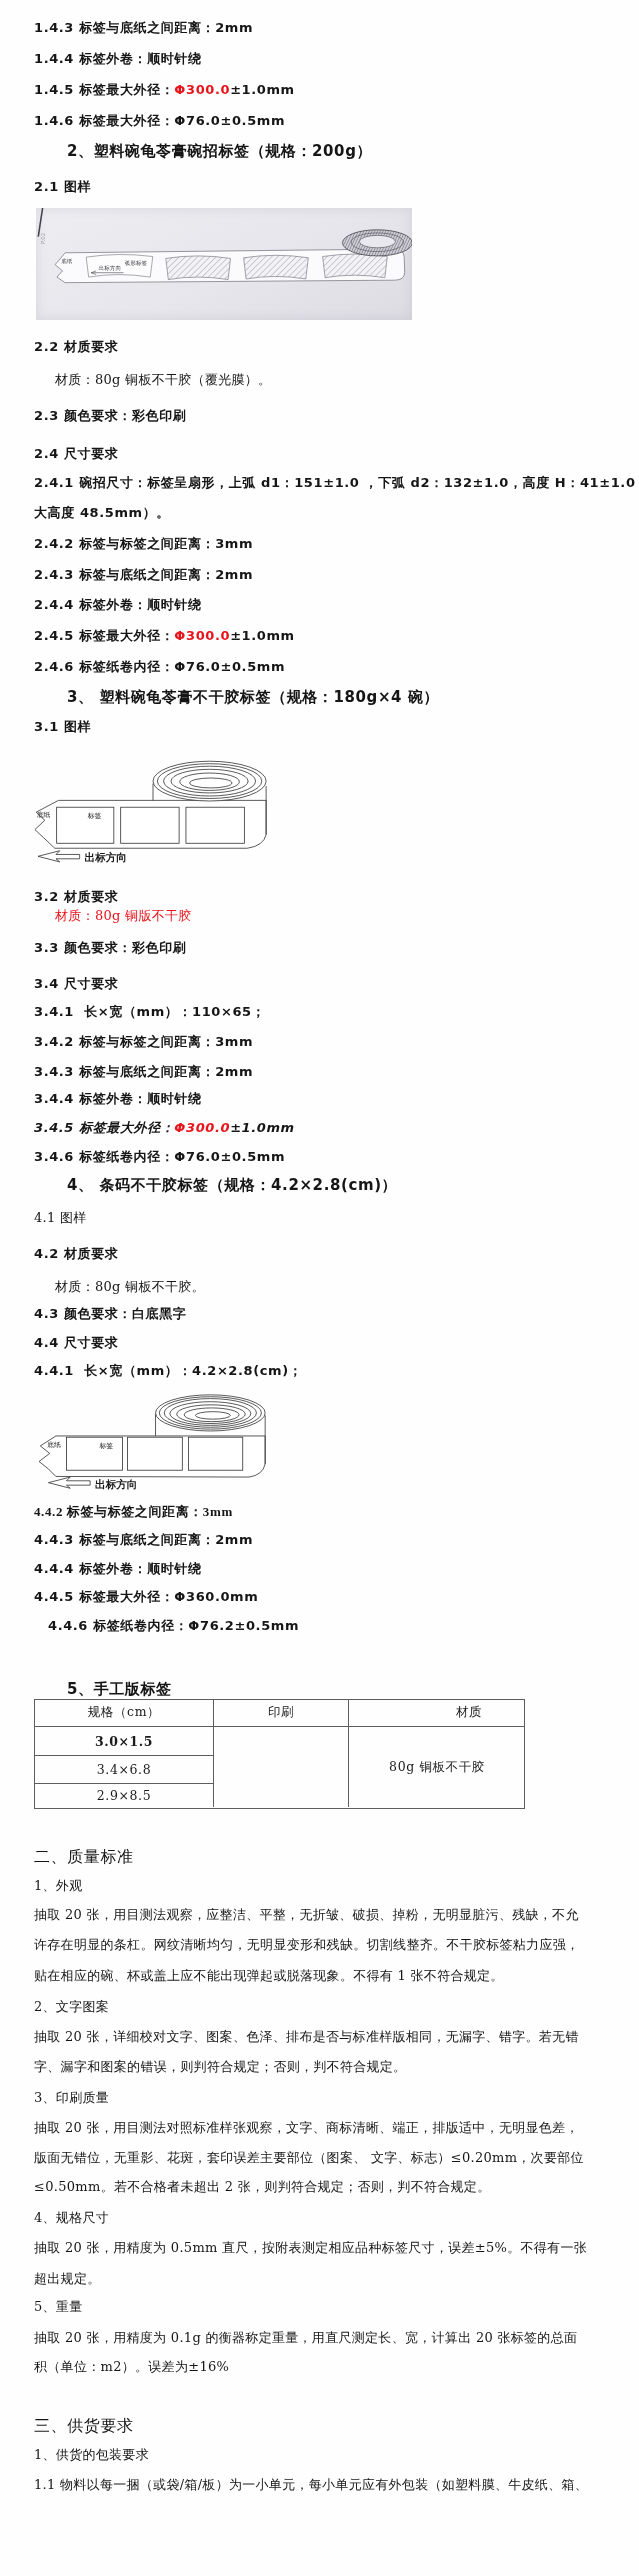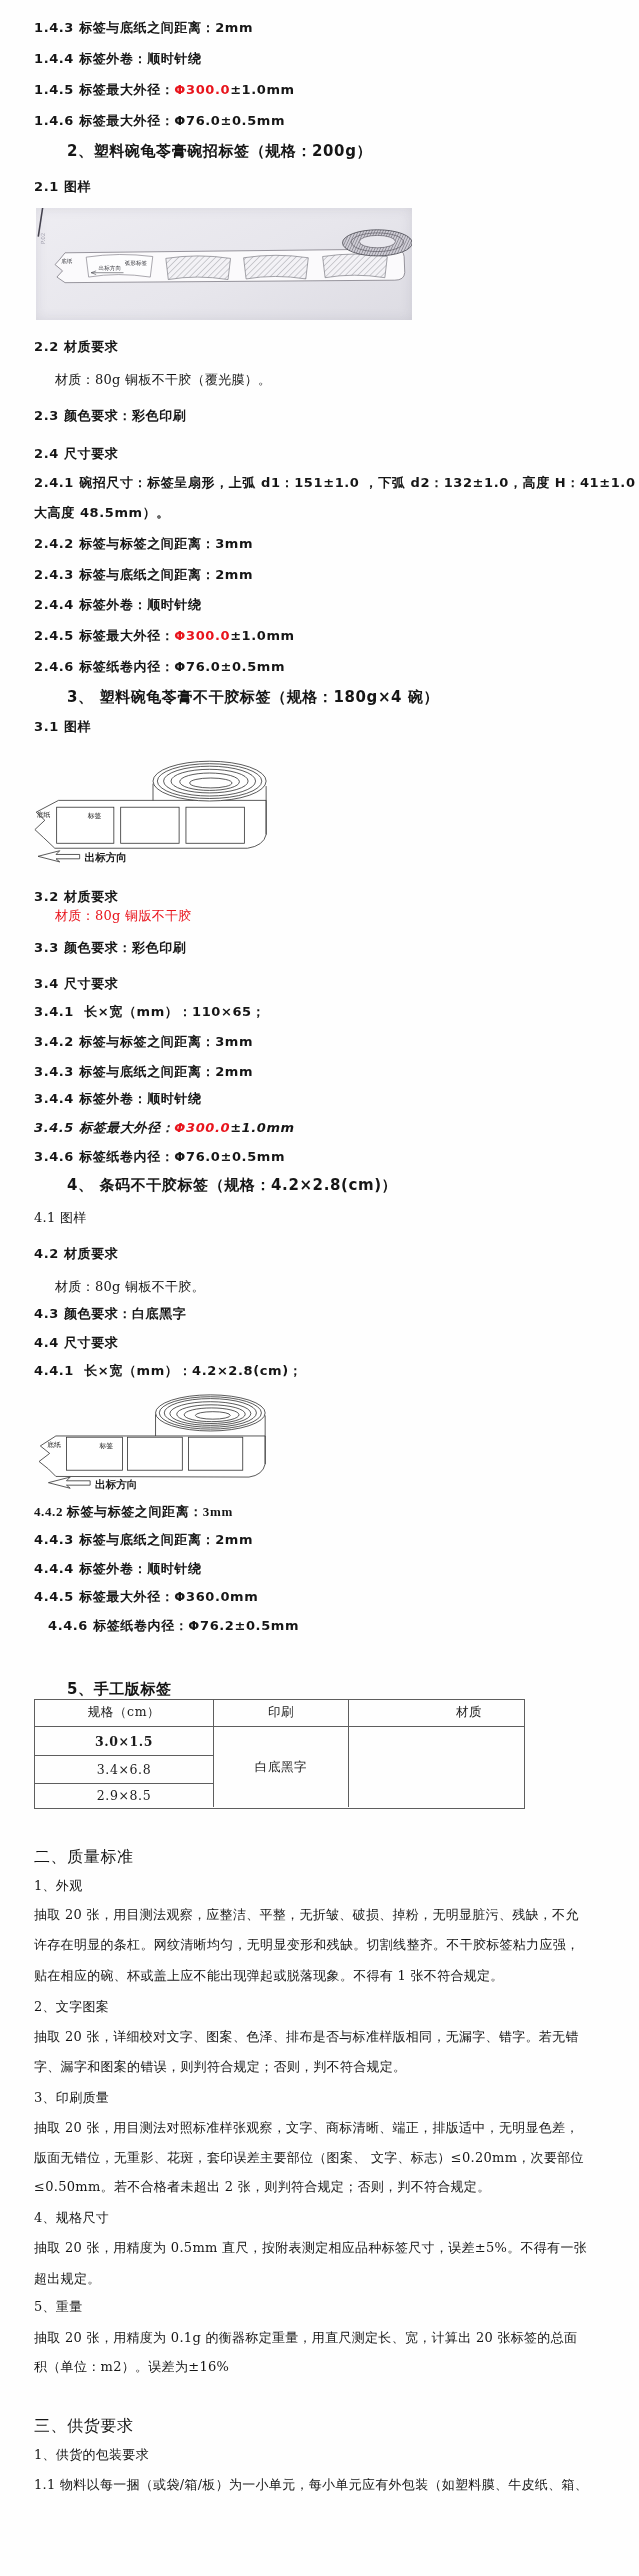--- a/index.html
+++ b/index.html
@@ -175,16 +175,16 @@
     <div class="vline" style="left:313px;top:0;width:1.2px;height:107px;"></div>
     <div class="hline" style="left:0;top:25.6px;width:489px;height:1.2px;"></div>
     <div class="hline" style="left:0;top:55px;width:178px;height:1.2px;"></div>
     <div class="hline" style="left:0;top:83px;width:178px;height:1.2px;"></div>
     <div class="cell" style="left:0;top:0;width:178px;height:25.6px;">规格（cm）</div>
     <div class="cell" style="left:179px;top:0;width:134px;height:25.6px;">印刷</div>
     <div class="cell" style="left:315px;top:0;width:174px;height:25.6px;margin-left:32px;">材质</div>
     <div class="cell" style="left:0;top:27px;width:178px;height:28px;font-weight:bold;">3.0×1.5</div>
     <div class="cell" style="left:0;top:56px;width:178px;height:27px;">3.4×6.8</div>
     <div class="cell" style="left:0;top:84px;width:178px;height:23px;">2.9×8.5</div>
-    <div class="cell" style="left:179px;top:27px;width:134px;height:81px;">白底黑字</div>
+    <div class="cell" style="left:315px;top:27px;width:174px;height:81px;">80g 铜板不干胶</div>
   </div>
 </div>
 
 
 </body></html>

